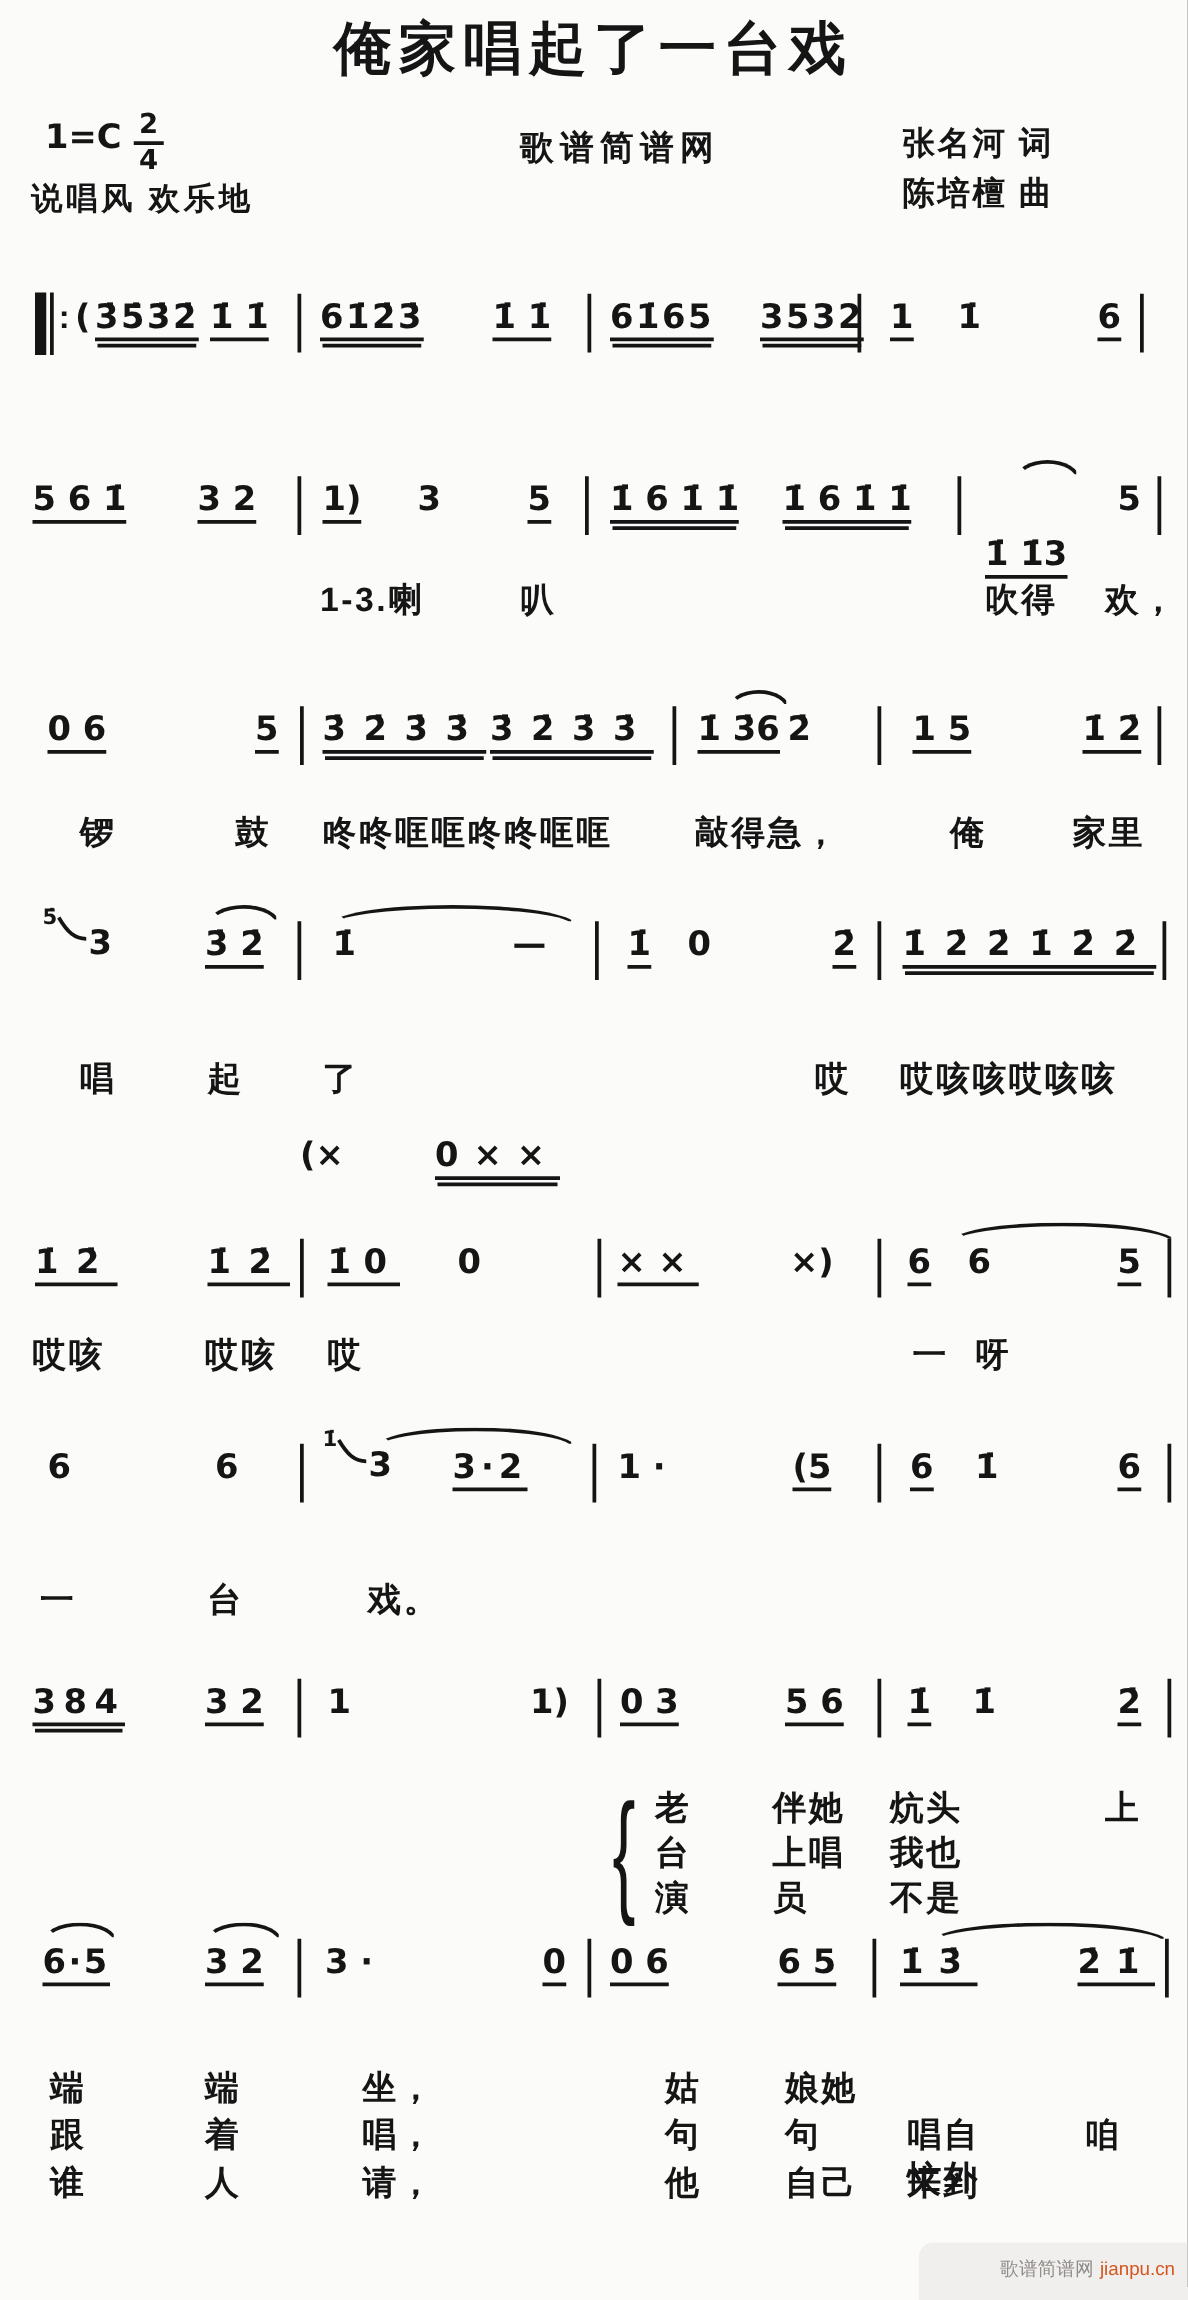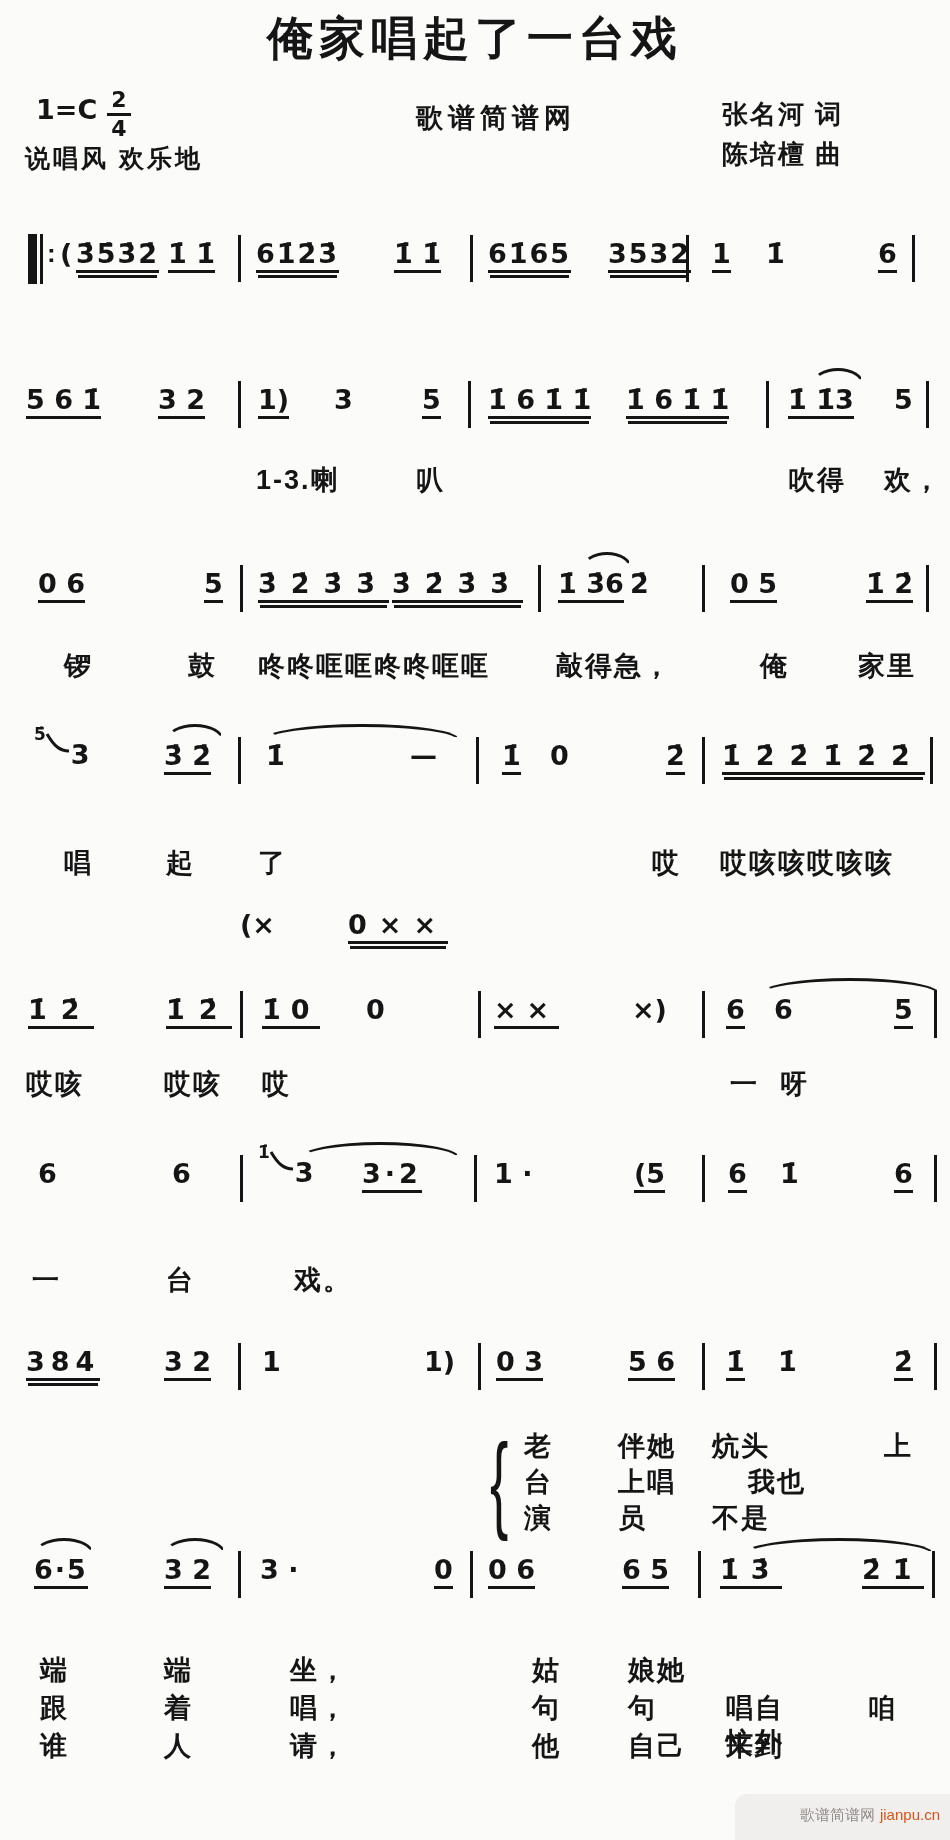--- a/index.html
+++ b/index.html
@@ -101,40 +101,40 @@
         <div class="note u1" style="left: 158px;">3 2</div>
         <div class="barline" style="left: 238px;"></div>
         <div class="note u1" style="left: 258px;">1)</div>
         <div class="note" style="left: 334px;">3</div>
         <div class="note u1" style="left: 422px;">5</div>
         <div class="barline" style="left: 468px;"></div>
         <div class="note u2" style="left: 488px;">1̇ 6 1̇ 1̇</div>
         <div class="note u2" style="left: 626px;">1̇ 6 1̇ 1̇</div>
         <div class="barline" style="left: 766px;"></div>
         <div class="slur" style="width: 52px; left: 812px;"></div>
-        <div class="note u1" style="left: 788px;">1̇ 1̇3</div>
+        <div class="note u1" style="left: 788px; margin-top: 44px;">1̇ 1̇3</div>
         <div class="note" style="left: 894px;">5</div>
         <div class="barline" style="left: 926px;"></div>
       </div>
       <div class="lyric" style="left: 256px; top: 462px;">1-3.喇</div>
       <div class="lyric" style="left: 416px; top: 462px;">叭</div>
       <div class="lyric" style="left: 788px; top: 462px;">吹得</div>
       <div class="lyric" style="left: 884px; top: 462px;">欢，</div>
       <div class="system" style="top: 552px;">
         <div class="note u1" style="left: 38px;">0 6</div>
         <div class="note u1" style="left: 204px;">5</div>
         <div class="barline" style="left: 240px;"></div>
         <div class="note u2" style="letter-spacing: 14px; left: 258px;">3̇2̇3̇3̇</div>
         <div class="note u2" style="letter-spacing: 14px; left: 392px;">3̇2̇3̇3̇</div>
         <div class="barline" style="left: 538px;"></div>
         <div class="slur" style="width: 50px; left: 582px;"></div>
         <div class="note u1" style="left: 558px;">1̇ 3̇6</div>
         <div class="note" style="left: 630px;">2̇</div>
         <div class="barline" style="left: 702px;"></div>
-        <div class="note u1" style="left: 730px;">0 5</div>
+        <div class="note u1" style="left: 730px;">1 5</div>
         <div class="note u1" style="left: 866px;">1̇ 2̇</div>
         <div class="barline" style="left: 926px;"></div>
       </div>
       <div class="lyric" style="left: 64px; top: 648px;">锣</div>
       <div class="lyric" style="left: 188px; top: 648px;">鼓</div>
       <div class="lyric" style="left: 258px; top: 648px;">咚咚哐哐咚咚哐哐</div>
       <div class="lyric" style="left: 556px; top: 648px;">敲得急，</div>
       <div class="lyric" style="left: 760px; top: 648px;">俺</div>
       <div class="lyric" style="left: 858px; top: 648px;">家里</div>
       <div class="system" style="top: 724px;">
@@ -229,21 +229,21 @@
         <div class="note u1" style="left: 894px;">2̇</div>
         <div class="barline" style="left: 934px;"></div>
       </div>
       <div class="lyric brace" style="left: 490px; top: 1420px;">{</div>
       <div class="lyric" style="left: 524px; top: 1428px;">老</div>
       <div class="lyric" style="left: 618px; top: 1428px;">伴她</div>
       <div class="lyric" style="left: 712px; top: 1428px;">炕头</div>
       <div class="lyric" style="left: 884px; top: 1428px;">上</div>
       <div class="lyric" style="left: 524px; top: 1464px;">台</div>
       <div class="lyric" style="left: 618px; top: 1464px;">上唱</div>
-      <div class="lyric" style="left: 748px; top: 1464px; text-align: right;">我也</div>
+      <div class="lyric" style="left: 712px; top: 1464px; text-align: right;">我也</div>
       <div class="lyric" style="left: 524px; top: 1500px;">演</div>
       <div class="lyric" style="left: 618px; top: 1500px;">员</div>
       <div class="lyric" style="left: 712px; top: 1500px;">不是</div>
       <div class="system" style="top: 1538px;">
         <div class="slur" style="width: 60px; left: 34px;"></div>
         <div class="note u1" style="letter-spacing: 2px; left: 34px;">6·5</div>
         <div class="slur" style="width: 62px; left: 164px;"></div>
         <div class="note u1" style="left: 164px;">3 2</div>
         <div class="barline" style="left: 238px;"></div>
         <div class="note" style="left: 260px;">3 ·</div>

